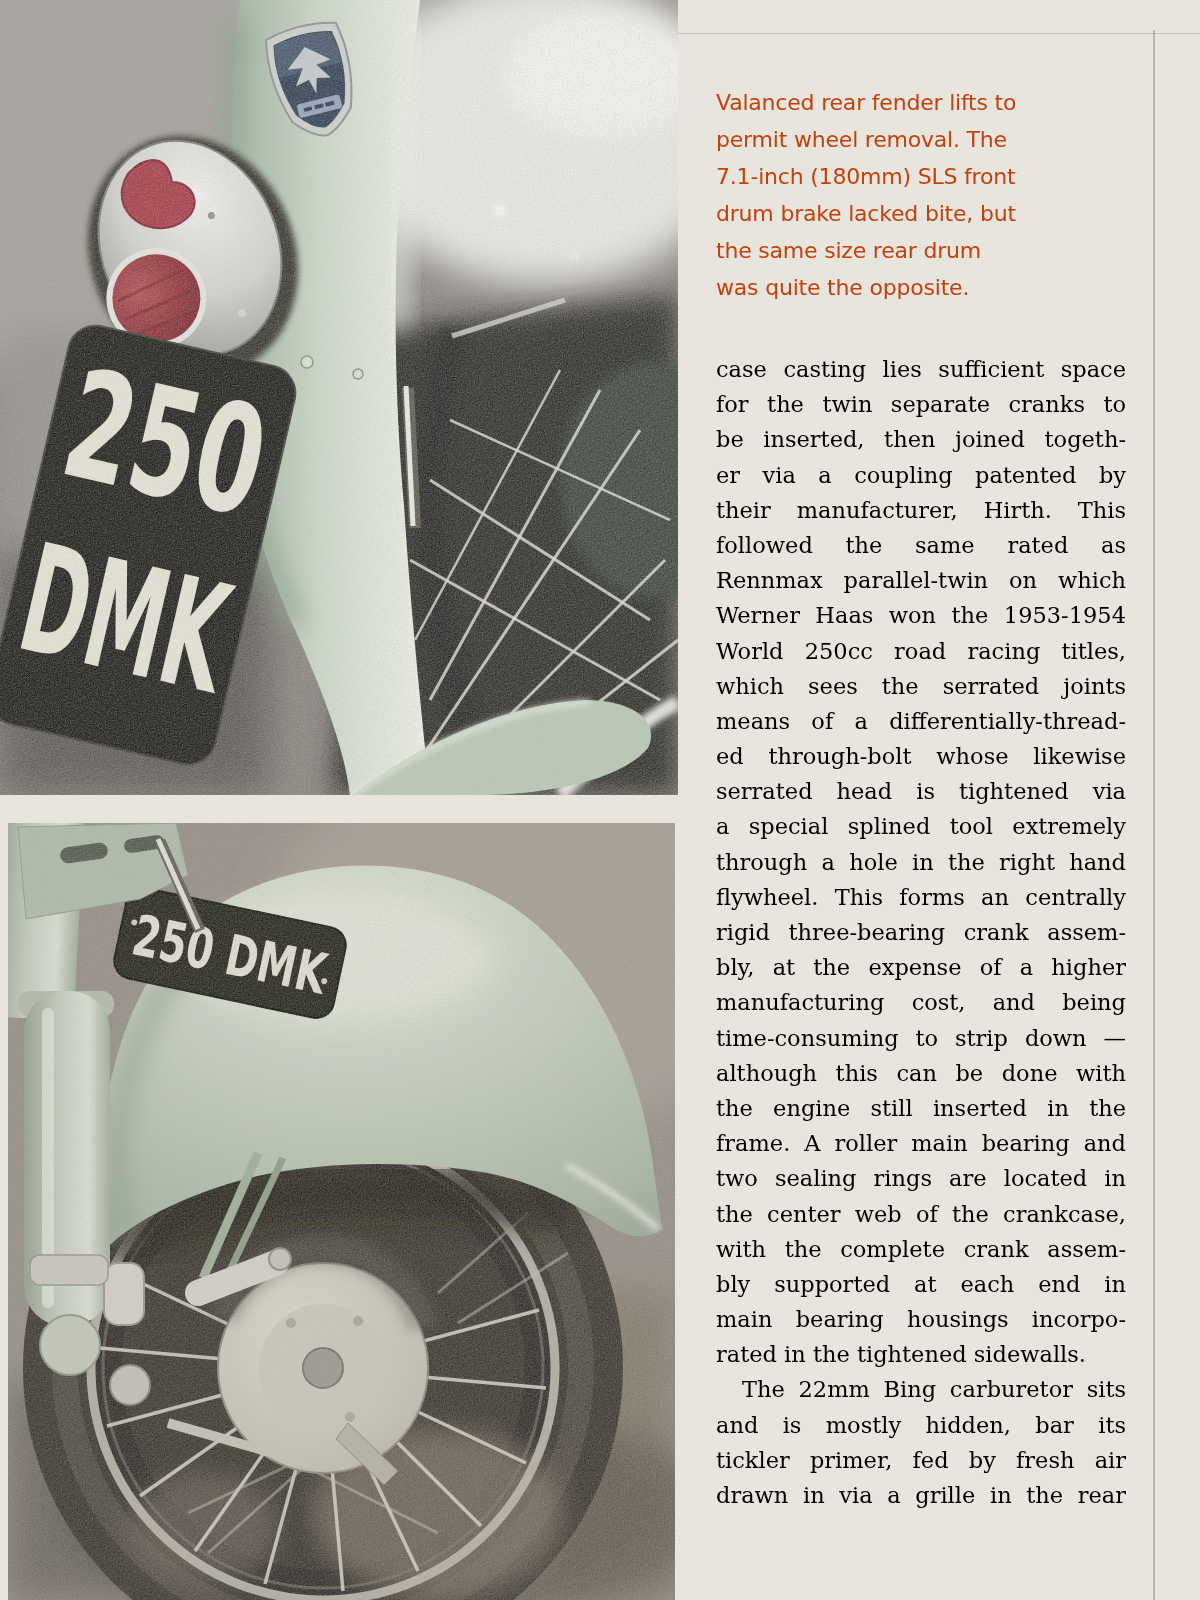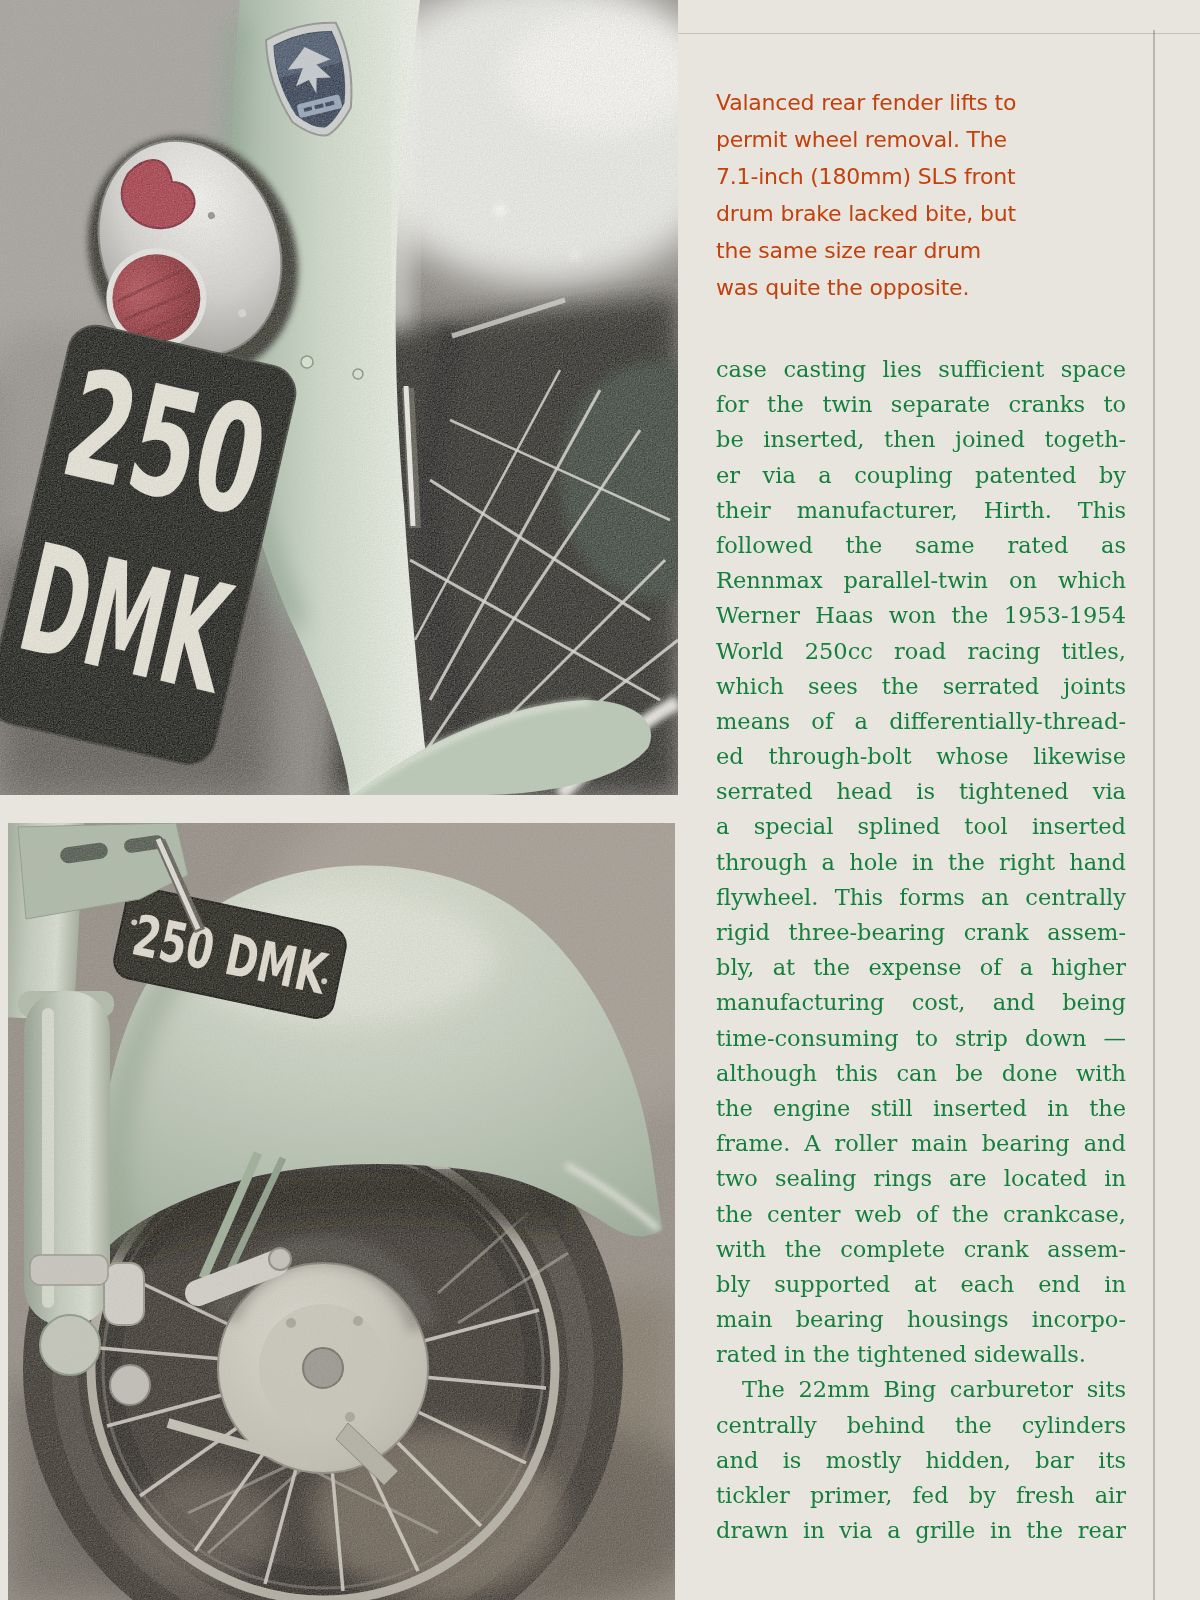--- a/index.html
+++ b/index.html
@@ -5,21 +5,21 @@
   html,body{margin:0;padding:0;background:#cfccc5;}
   #page{position:relative;width:1200px;height:1600px;background:#e8e5de;overflow:hidden;
         font-family:"DejaVu Serif",serif;}
   .photo{position:absolute;overflow:hidden;}
   #photo-top{left:0;top:0;width:678px;height:795px;}
   #photo-bottom{left:8px;top:823px;width:667px;height:777px;}
   #caption{position:absolute;left:716px;top:84px;width:404px;
            font-family:"DejaVu Sans",sans-serif;font-size:22px;line-height:37px;
            letter-spacing:-0.2px;color:#c2410c;white-space:pre-line;}
   #article{position:absolute;left:716px;top:352px;width:410px;height:1248px;
-           overflow:hidden;color:#15803d;}
+           overflow:hidden;color:#000000;}
   .bl{height:35.2px;line-height:35.2px;font-size:22.5px;}
   .j{text-align:justify;text-align-last:justify;}
   .ind{text-indent:26px;}
   .crease-v{position:absolute;left:1153px;top:30px;width:2px;height:1570px;
             background:rgba(110,105,96,.38);}
   .crease-h{position:absolute;left:678px;top:33px;width:522px;height:1px;
             background:rgba(110,105,96,.30);}
   svg{display:block;}
 </style>
 </head>
@@ -297,38 +297,37 @@
     <div class="bl j">er via a coupling patented by</div>
     <div class="bl j">their manufacturer, Hirth. This</div>
     <div class="bl j">followed the same rated as</div>
     <div class="bl j">Rennmax parallel-twin on which</div>
     <div class="bl j">Werner Haas won the 1953-1954</div>
     <div class="bl j">World 250cc road racing titles,</div>
     <div class="bl j">which sees the serrated joints</div>
     <div class="bl j">means of a differentially-thread-</div>
     <div class="bl j">ed through-bolt whose likewise</div>
     <div class="bl j">serrated head is tightened via</div>
-    <div class="bl j">a special splined tool inserted</div>
+    <div class="bl j">a special splined tool extremely</div>
     <div class="bl j">through a hole in the right hand</div>
     <div class="bl j">flywheel. This forms an centrally</div>
     <div class="bl j">rigid three-bearing crank assem-</div>
     <div class="bl j">bly, at the expense of a higher</div>
     <div class="bl j">manufacturing cost, and being</div>
     <div class="bl j">time-consuming to strip down —</div>
     <div class="bl j">although this can be done with</div>
     <div class="bl j">the engine still inserted in the</div>
     <div class="bl j">frame. A roller main bearing and</div>
     <div class="bl j">two sealing rings are located in</div>
     <div class="bl j">the center web of the crankcase,</div>
     <div class="bl j">with the complete crank assem-</div>
     <div class="bl j">bly supported at each end in</div>
     <div class="bl j">main bearing housings incorpo-</div>
     <div class="bl">rated in the tightened sidewalls.</div>
     <div class="bl j ind">The 22mm Bing carburetor sits</div>
-    <div class="bl j">centrally behind the cylinders</div>
     <div class="bl j">and is mostly hidden, bar its</div>
     <div class="bl j">tickler primer, fed by fresh air</div>
     <div class="bl j">drawn in via a grille in the rear</div>
   </div>
 
   <div class="crease-h"></div>
   <div class="crease-v"></div>
 
 </div>
 

